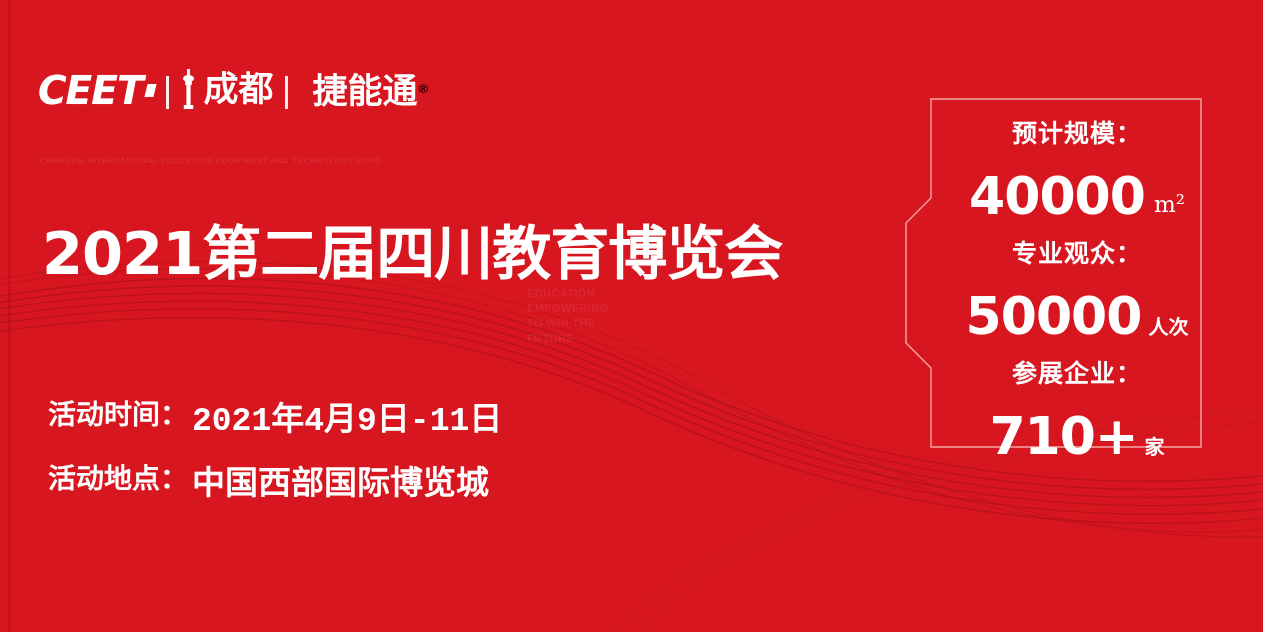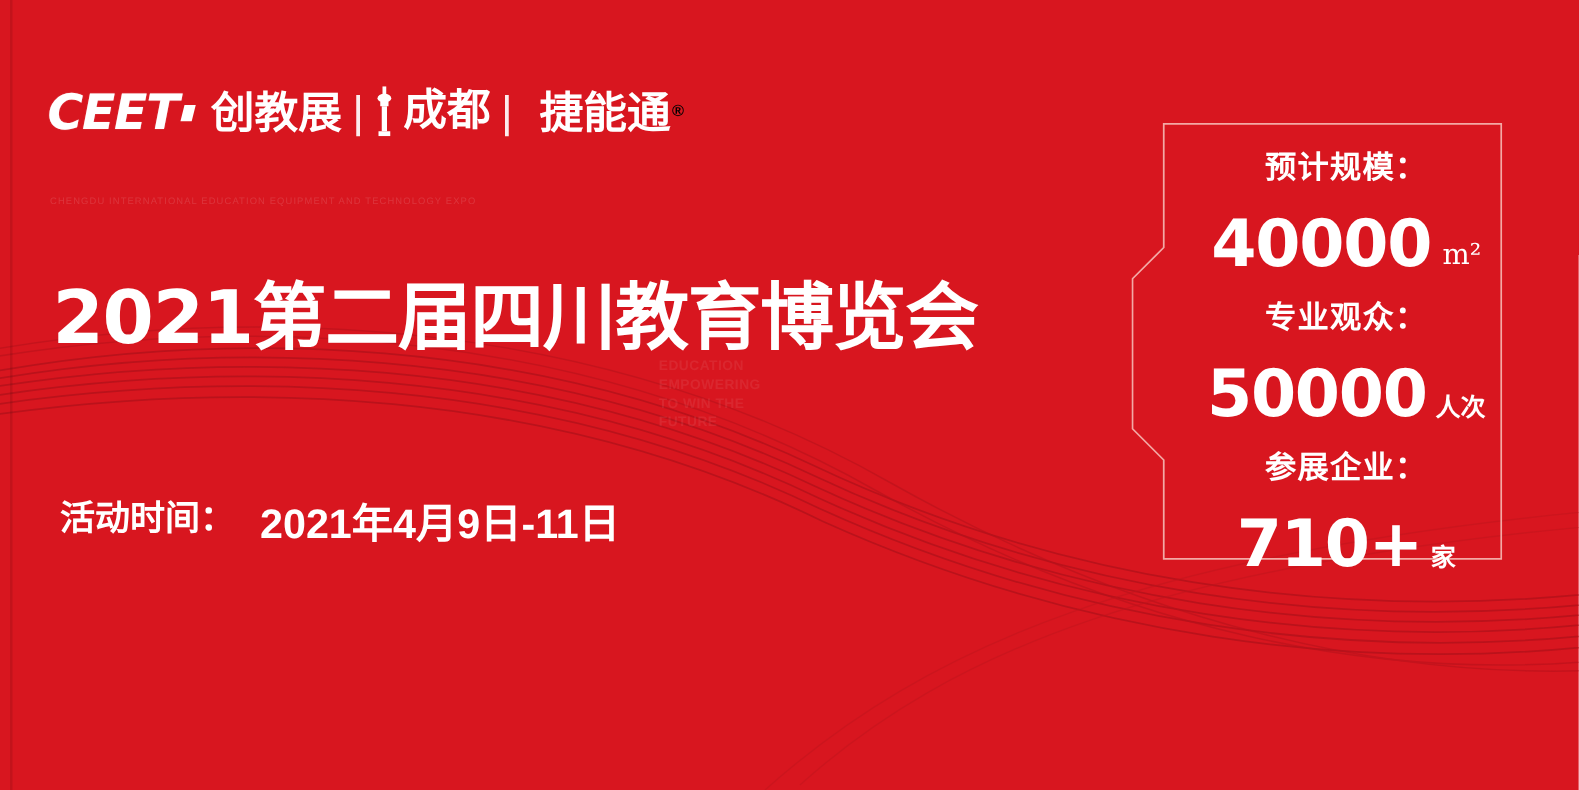--- a/index.html
+++ b/index.html
@@ -79,22 +79,22 @@
   }
   .meta-row{
     display:flex; align-items:flex-start; margin-bottom:16px;
     white-space:nowrap;
   }
   .meta-label{
     font-size:28px; font-weight:bold; letter-spacing:0px;
     font-family:"DejaVu Sans",sans-serif;
   }
   .meta-value{
-    font-size:33px; font-weight:bold; margin-left:20px;
-    letter-spacing:0px; font-family:Liberation Sans, sans-serif;
+    font-size:33px; font-weight:bold; margin-left:4px;
+    letter-spacing:0px; font-family:Liberation Mono, monospace;
   }
 
   
   #stats-frame{
     position:absolute; left:905px; top:98px; z-index:5;
     width:297px; height:350px; pointer-events:none;
   }
   #stats{
     position:absolute; left:952px; top:118px; z-index:6;
     width:250px; text-align:center; color:#ffffff;
@@ -145,21 +145,20 @@
       <path d="M640,628 C 760,520 930,452 1283,420"></path>
       <path d="M612,632 C 742,516 916,442 1283,408"></path>
     </g>
   </svg>
 
   <div id="edge-stripe"></div>
 
   <div id="logo-bar">
     <span class="logo-ceet">CEET</span>
     <span class="logo-tick"></span>
-    <span class="logo-cn">创教展</span>
 
     <span class="logo-divider"></span>
 
     <span class="logo-city-group">
       <svg class="tower-icon" width="17" height="40" viewBox="0 0 17 40" aria-hidden="true">
         <rect x="7" y="0" width="3" height="7" fill="#fff"></rect>
         <ellipse cx="8.5" cy="9.5" rx="5.5" ry="3.6" fill="#fff"></ellipse>
         <rect x="5.2" y="12" width="6.6" height="4" fill="#fff"></rect>
         <rect x="6.4" y="16" width="4.2" height="20" fill="#fff"></rect>
         <rect x="3.8" y="36" width="9.4" height="4" fill="#fff"></rect>
@@ -180,20 +179,24 @@
   <div id="headline-en">EDUCATION
 EMPOWERING
 TO WIN THE
 FUTURE</div>
 
   <div id="meta">
     <div class="meta-row">
       <span class="meta-label">活动时间：</span>
       <span class="meta-value">2021年4月9日-11日</span>
     </div>
+    <div class="meta-row">
+      <span class="meta-label">活动地点：</span>
+      <span class="meta-value">中国西部国际博览城</span>
+    </div>
   </div>
 
   <svg id="stats-frame" viewBox="0 0 297 350" aria-hidden="true">
     <path d="M 26,1 L 296,1 L 296,349 L 26,349 L 26,270 L 1,245 L 1,125 L 26,100 Z" fill="none" stroke="#f3a9a5" stroke-width="1.4"></path>
   </svg>
 
   <div id="stats">
 
     <div class="stat">
       <div class="stat-label">预计规模：</div>

